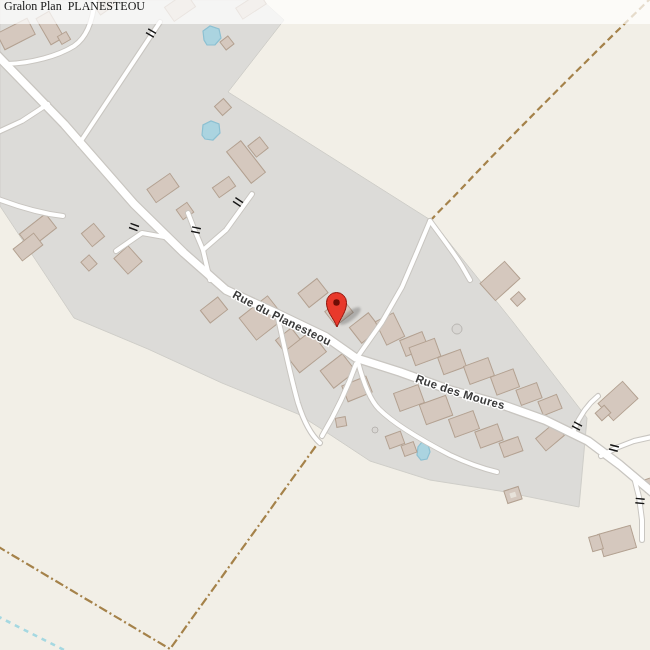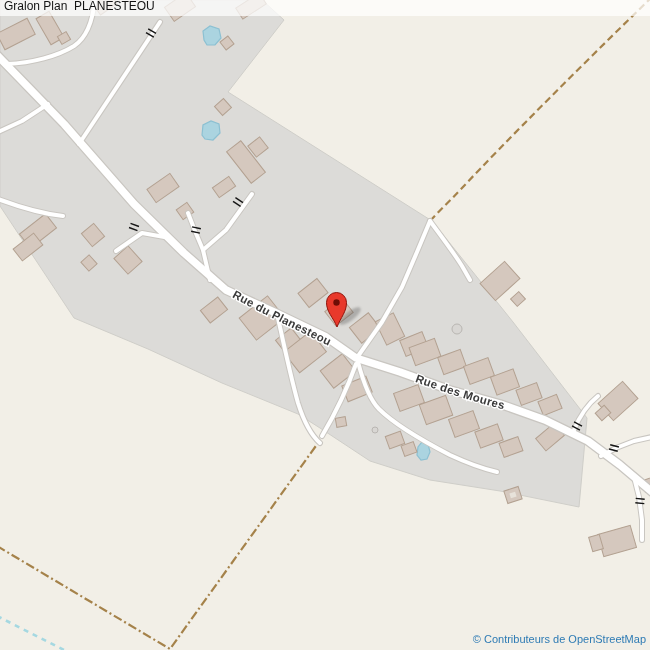--- a/index.html
+++ b/index.html
@@ -11,22 +11,22 @@
   .bld{fill:var(--building-fill,#d5c8be);stroke:var(--building-stroke,#b3a191);stroke-width:1;}
   .road-c{fill:none;stroke:var(--road-casing,#c9c6c1);stroke-linecap:round;stroke-linejoin:round;}
   .road-f{fill:none;stroke:var(--road-fill,#ffffff);stroke-linecap:round;stroke-linejoin:round;}
   .track{fill:none;stroke:var(--track,#a5824a);stroke-width:2.2;stroke-linecap:butt;}
   .water{fill:var(--water-fill,#abd4e0);stroke:var(--water-stroke,#8cc0d2);stroke-width:1.2;}
   .stream{fill:none;stroke:var(--stream,#a5d8e1);stroke-width:2.6;stroke-dasharray:5 5;}
   .gate{stroke:#161616;stroke-width:1.4;}
   .greycirc{fill:#d8d6d3;stroke:#b9b6b2;stroke-width:1;}
   .lbl{font:600 11.5px "Liberation Sans",sans-serif;fill:#3b3b3b;
        stroke:#ffffff;stroke-width:2.6;paint-order:stroke;letter-spacing:.3px;}
-  #title-bar{position:absolute;left:0;top:0;width:100%;height:16px;
-             background:rgba(255,255,255,.72);z-index:5;}
+  #title-bar{position:absolute;left:0;top:0;width:100%;height:24px;
+             background:rgba(255,255,255,.72);z-index:5;font-family:Liberation Serif, serif;}
   #title-text{position:absolute;left:4px;top:0;line-height:13px;font-size:12px;
               color:#141414;white-space:pre;}
   #attribution{position:absolute;right:4px;bottom:5px;font-size:11px;
                color:#2e7bb4;text-decoration:none;z-index:5;}
 </style>
 </head>
 <body>
 
 <div id="stage">
   <svg id="map-svg" width="650" height="650" viewBox="0 0 650 650" xmlns="http://www.w3.org/2000/svg">
@@ -196,14 +196,13 @@
     <g>
       <ellipse cx="350" cy="316" rx="13" ry="4.5" transform="rotate(-38 350 316)" fill="#434343" opacity="0.3" filter="url(#soft)"></ellipse>
       <path d="M337,327 C333,317 326.5,312 326.5,302.5 A10,10 0 1 1 346.5,302.5 C346.5,312 341,317 337,327 Z" fill="var(--marker,#e8392b)" stroke="#8f130a" stroke-width="1"></path>
       <circle cx="336.5" cy="302.5" r="3.2" fill="#6e0d06"></circle>
     </g>
   </svg>
 
   <div id="title-bar">
     <span id="title-text">Gralon Plan  PLANESTEOU</span>
   </div>
-  <a id="attribution" href="#">© Contributeurs de OpenStreetMap</a>
 </div>
 
 </body></html>

